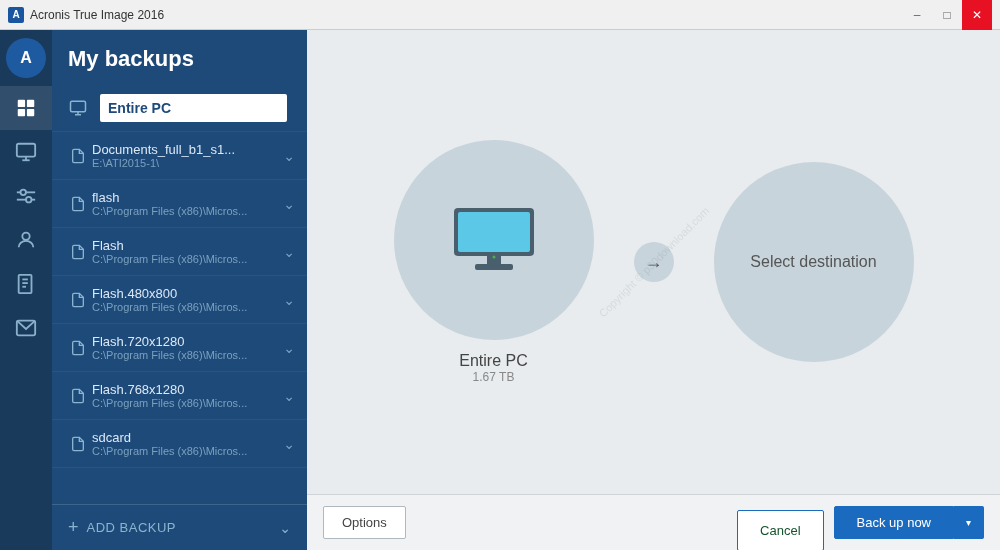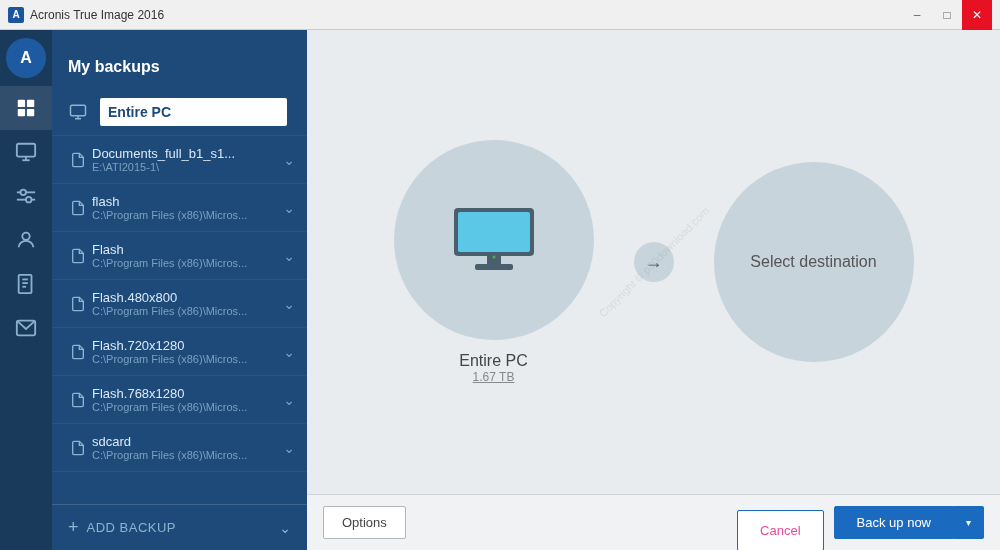--- a/index.html
+++ b/index.html
@@ -54,23 +54,23 @@
 
     
     .sidebar {
       width: 255px;
       background: #1e4a7a;
       display: flex;
       flex-direction: column;
     }
     .sidebar-title {
       color: white;
-      font-size: 16px;
+      font-size: 22px;
       font-weight: 600;
-      padding: 28px 16px 12px 16px;
+      padding: 16px 16px 12px 16px;
     }
     .sidebar-list { flex: 1; overflow-y: auto; }
     .sidebar-item {
       display: flex;
       align-items: center;
       padding: 8px 12px;
       cursor: pointer;
       color: #c8dff0;
       border-bottom: 1px solid rgba(255,255,255,0.05);
       min-height: 48px;
@@ -196,21 +196,21 @@
       color: #444;
       font-size: 13px;
       border-radius: 2px;
       cursor: pointer;
     }
     .spacer { flex: 1; }
     .btn-cancel {
       padding: 12px 22px;
       border: 1px solid #1a6abf;
       background: white;
-      color: #ec4899;
+      color: #14532d;
       font-size: 13px;
       border-radius: 2px;
       cursor: pointer;
       margin-top: 15px;
     }
 
     .btn-backup-group { display: flex; }
     .btn-backup {
       padding: 8px 22px;
       border: 1px solid #1a6abf;
@@ -449,21 +449,21 @@
               <rect x="38" y="53" width="14" height="8" fill="#4a5f6e"></rect>
 
               <rect x="26" y="61" width="38" height="6" rx="2" fill="#4a5f6e"></rect>
 
               <circle cx="45" cy="54" r="1.5" fill="#4caf50"></circle>
             </svg>
           </div>
         </div>
         <div style="margin-top: 12px; text-align:center;">
           <div style="font-size:16px; color:#444; font-weight:400;">Entire PC</div>
-          <div style="font-size:12px; color:#888;text-decoration:underline;">1.67 TB</div>
+          <div style="font-size:12px; color:#888;">1.67 TB</div>
         </div>
       </div>
 
       <div class="arrow-circle">
         <span>→</span>
       </div>
 
       <div class="dest-circle">
         <div class="dest-circle-text">Select destination</div>
       </div>

